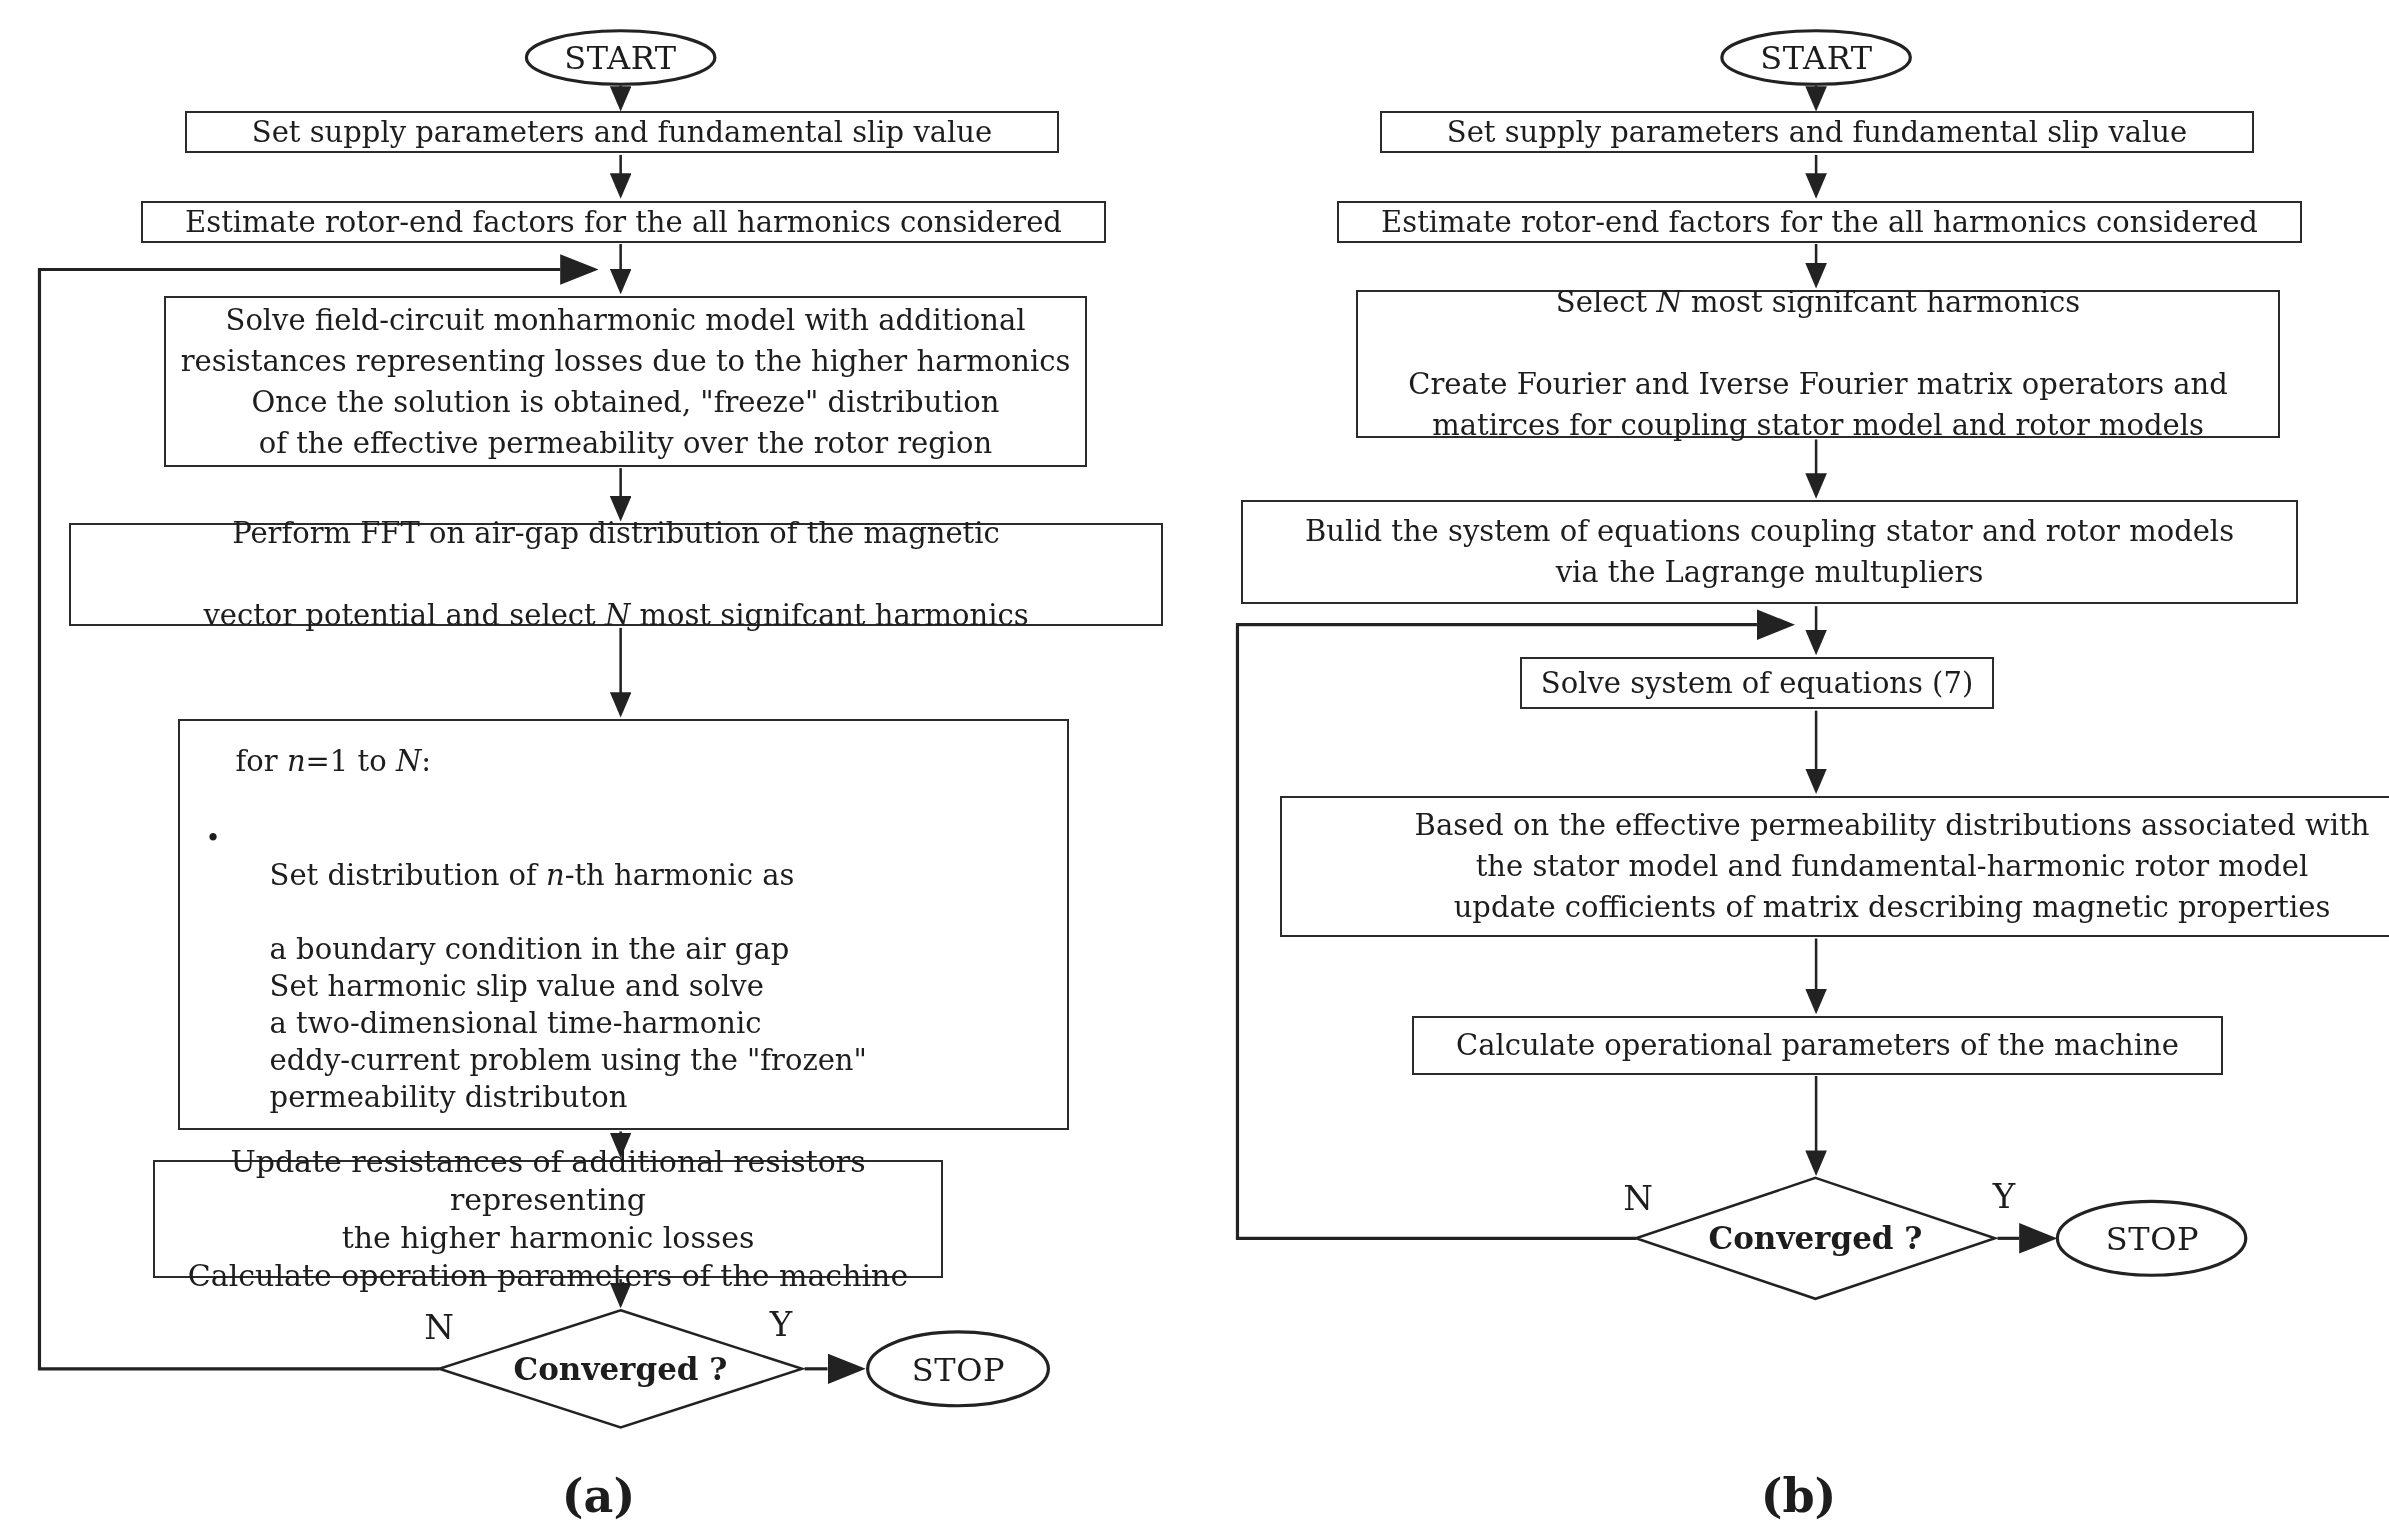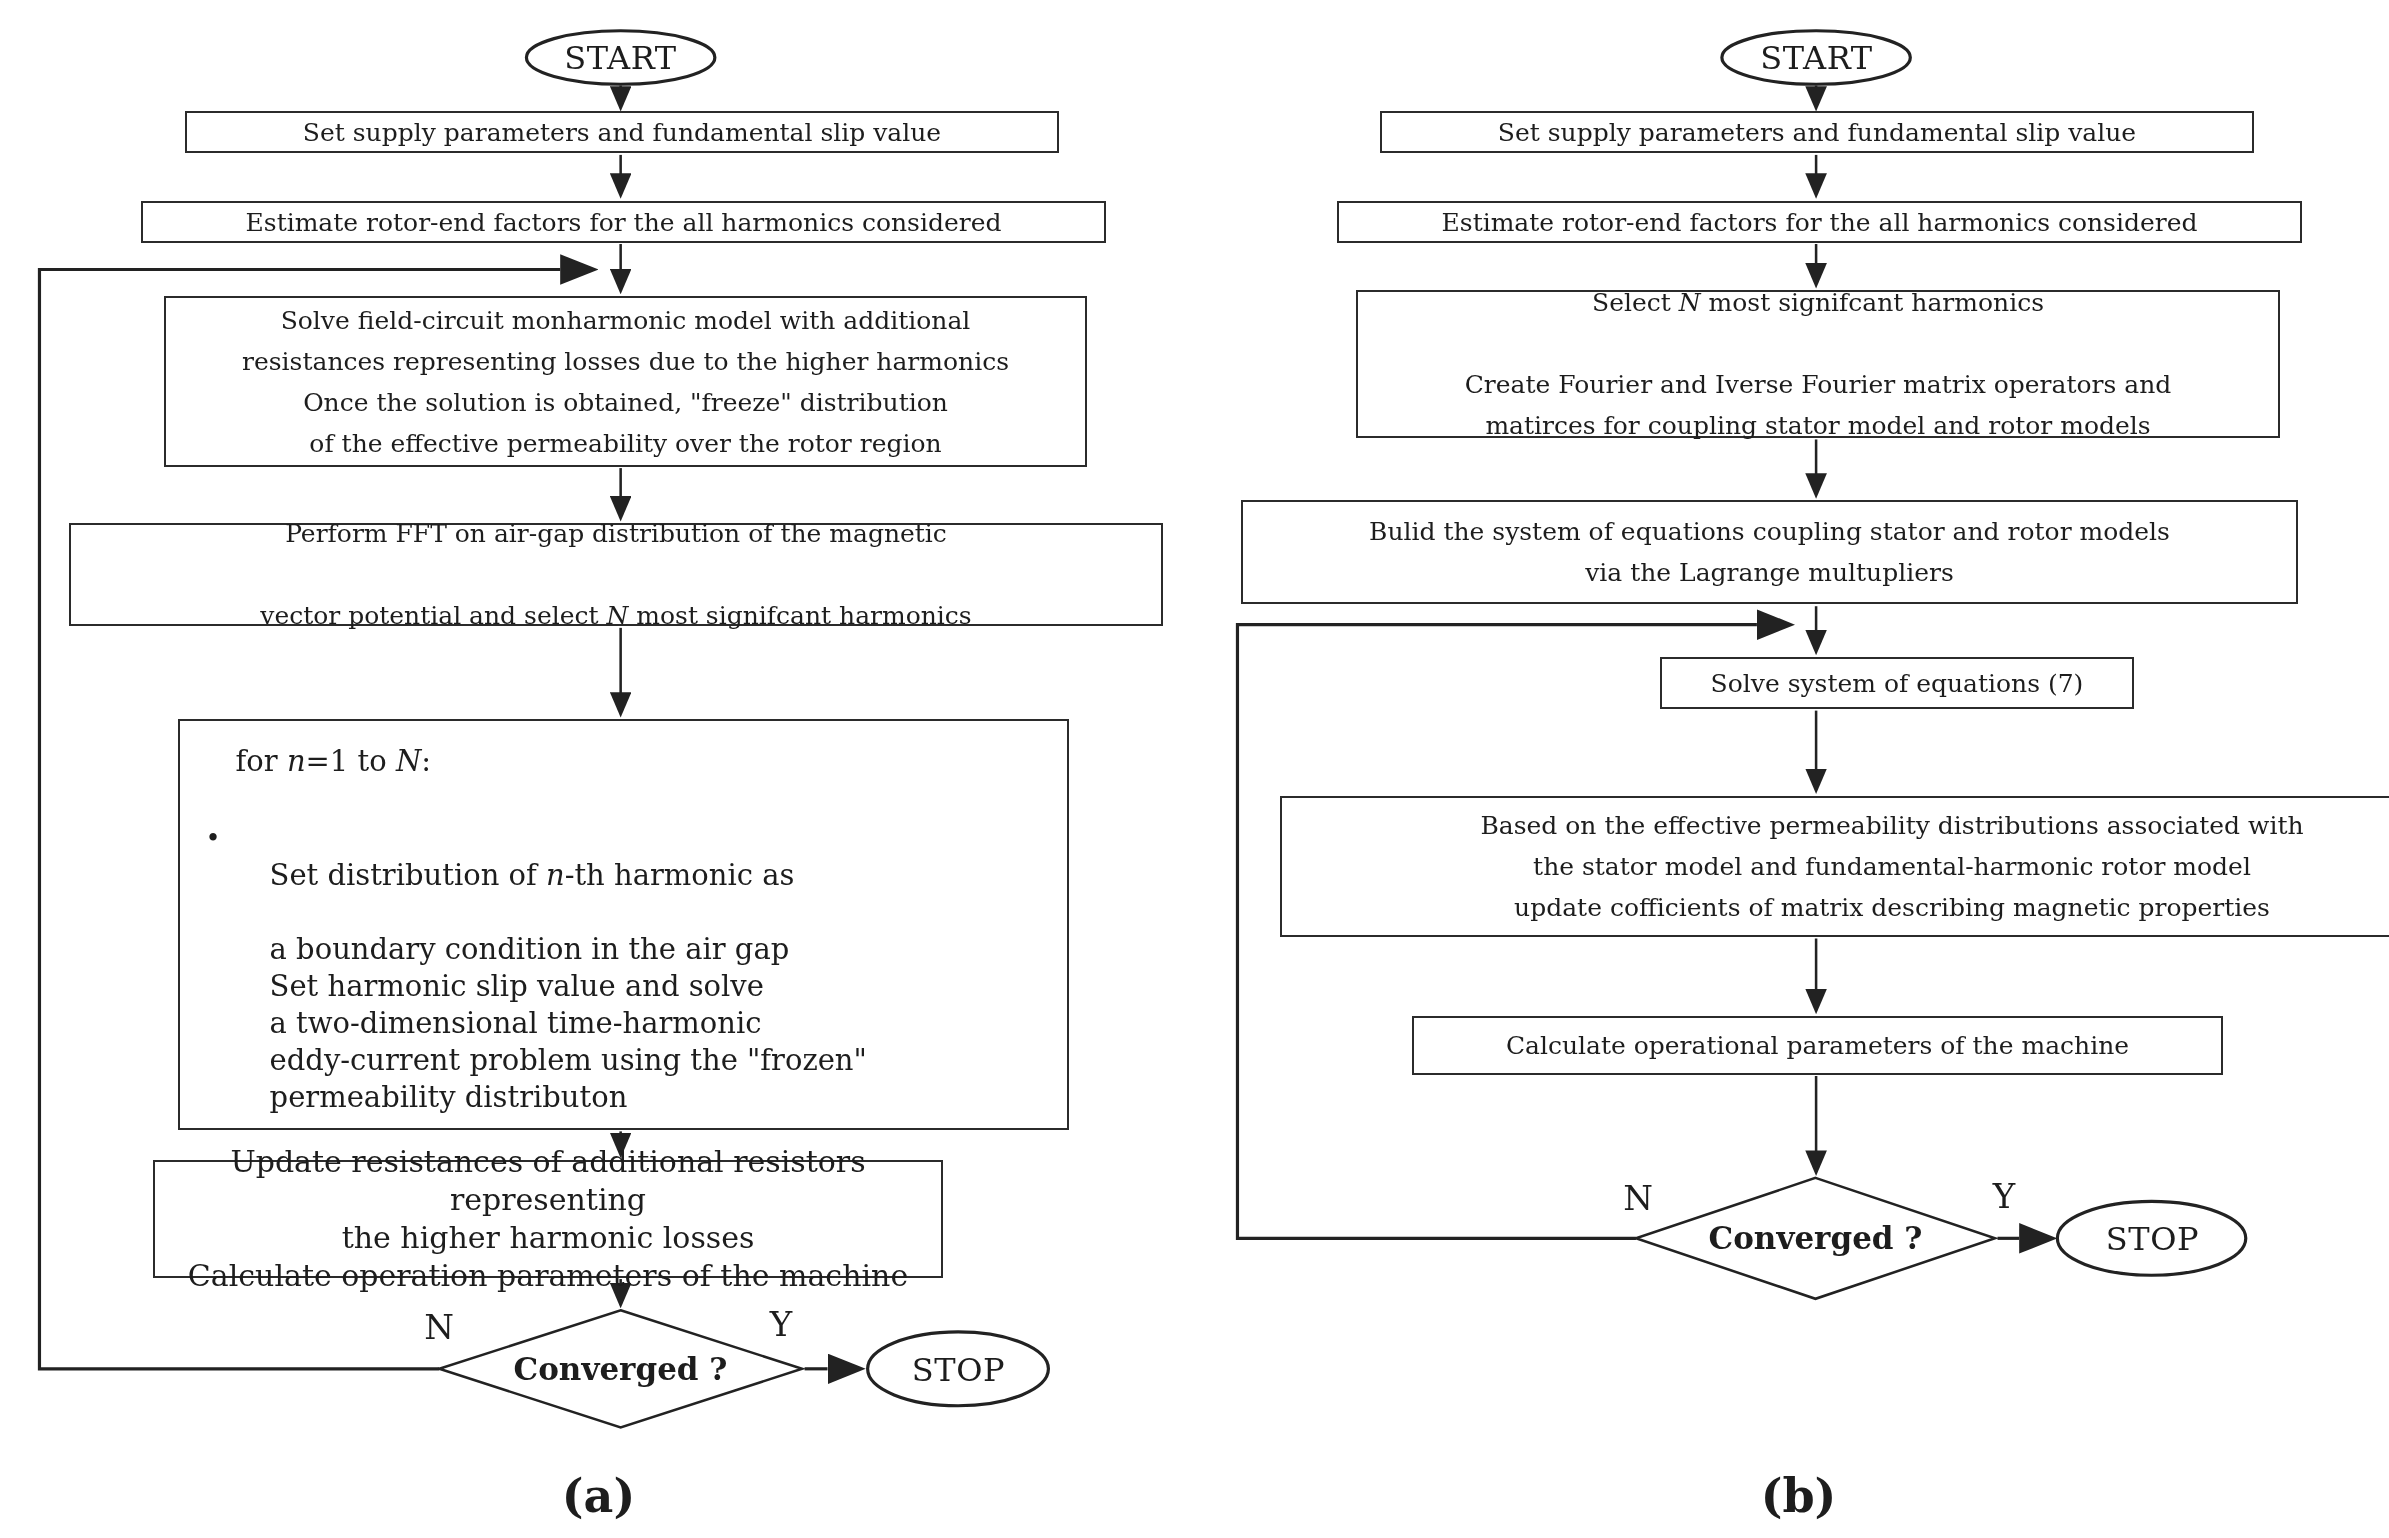--- a/index.html
+++ b/index.html
@@ -12,21 +12,21 @@
     padding-left:6px;
   }
   #wires{position:absolute;left:0;top:0;}
   .box{
     position:absolute;
     box-sizing:border-box;
     border:2.5px solid #2b2b2b;
     background:#ffffff;
     display:flex;align-items:center;justify-content:center;
     text-align:center;
-    font-size:25px;line-height:41px;
+    font-size:29px;line-height:41px;
     white-space:pre-line;
   }
   .lbl{
     position:absolute;
     display:flex;align-items:center;justify-content:center;
     text-align:center;
     font-size:32px;
     white-space:pre-line;
   }
   .terminator{font-size:32px;letter-spacing:0.6px;}
@@ -156,21 +156,21 @@
     <div>
       <div><span>Select </span><span class="it">N</span><span> most signifcant harmonics</span></div>
       <div class="pre">Create Fourier and Iverse Fourier matrix operators and
 matirces for coupling stator model and rotor models</div>
     </div>
   </div>
 
   <div class="box" style="left:1241px;top:500px;width:1057px;height:104px;">Bulid the system of equations coupling stator and rotor models
 via the Lagrange multupliers</div>
 
-  <div class="box" style="left:1660px;top:657px;width:474px;height:52px;">Solve system of equations (7)</div>
+  <div class="box" style="left:1520px;top:657px;width:474px;height:52px;">Solve system of equations (7)</div>
 
   <div class="box" style="left:1280px;top:796px;width:1224px;height:141px;">Based on the effective permeability distributions associated with
 the stator model and fundamental-harmonic rotor model
 update cofficients of matrix describing magnetic properties</div>
 
   <div class="box" style="left:1412px;top:1016px;width:811px;height:59px;">Calculate operational parameters of the machine</div>
 
   <div class="lbl decision-text" style="left:1701px;top:1215px;width:229px;height:46px;">Converged ?</div>
   <div class="lbl ny" style="left:1603px;top:1175px;width:70px;height:46px;">N</div>
   <div class="lbl ny" style="left:1969px;top:1173px;width:70px;height:46px;">Y</div>

